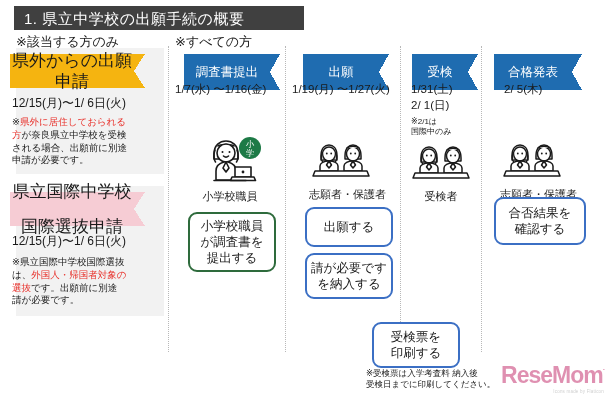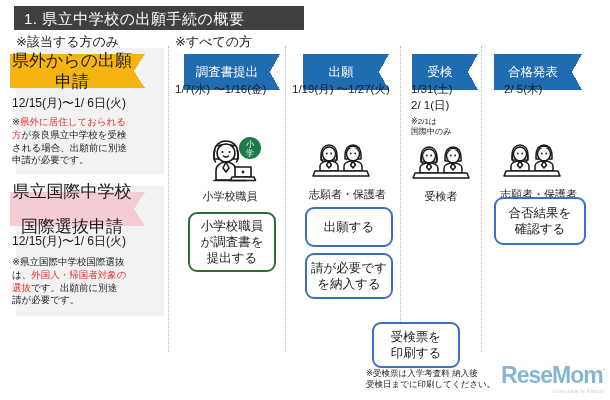--- a/index.html
+++ b/index.html
@@ -122,21 +122,21 @@
     color:#1a1a1a;white-space:nowrap;
   }
 
   
   #watermark{
     position:absolute;right:6px;bottom:6px;
     opacity:.48;
     display:flex;flex-direction:column;align-items:flex-end;
   }
   #watermark .wm-main{
-    font-size:23px;font-weight:bold;color:#0369a1;letter-spacing:-1px;
+    font-size:23px;font-weight:bold;color:#be185d;letter-spacing:-1px;
     line-height:1;
   }
   #watermark .wm-sub{
     font-size:4.5px;color:#9a9a9a;letter-spacing:.2px;margin-top:2px;
   }
   #watermark .wm-tm{font-size:8px;vertical-align:top;}
 </style>
 </head>
 <body>
 

